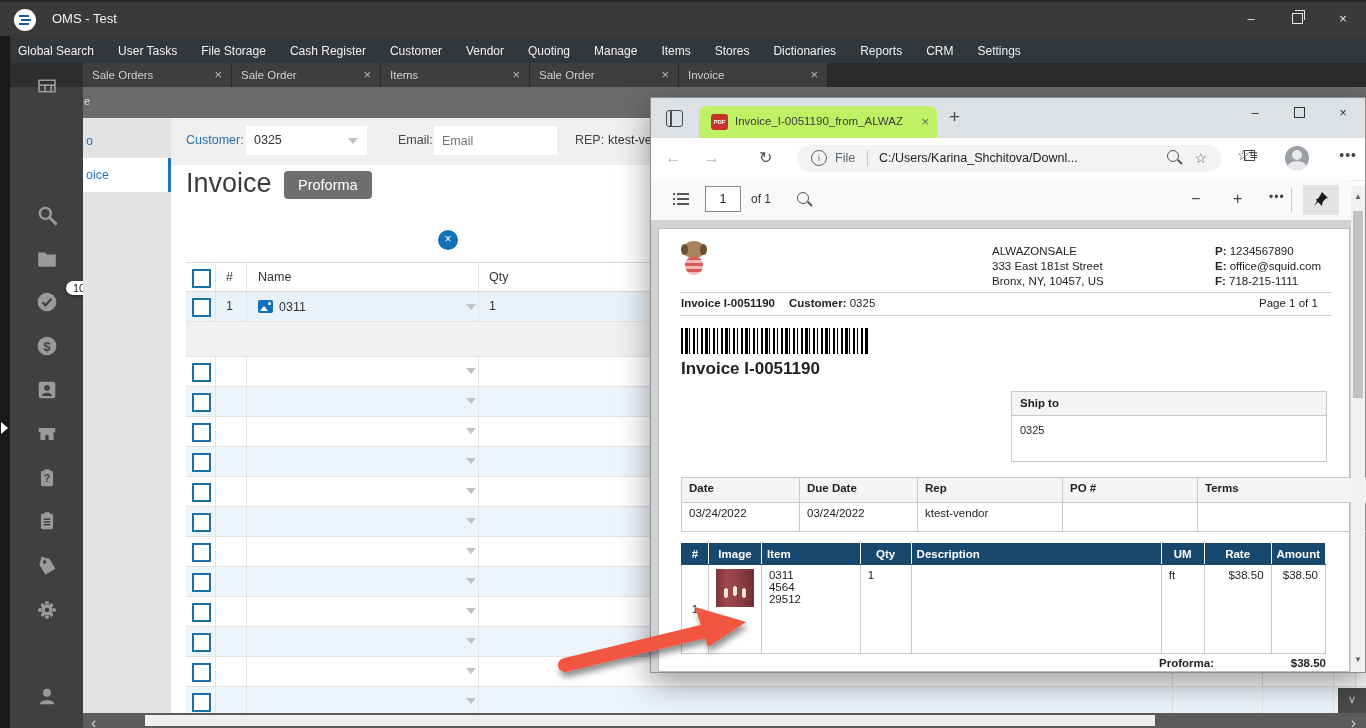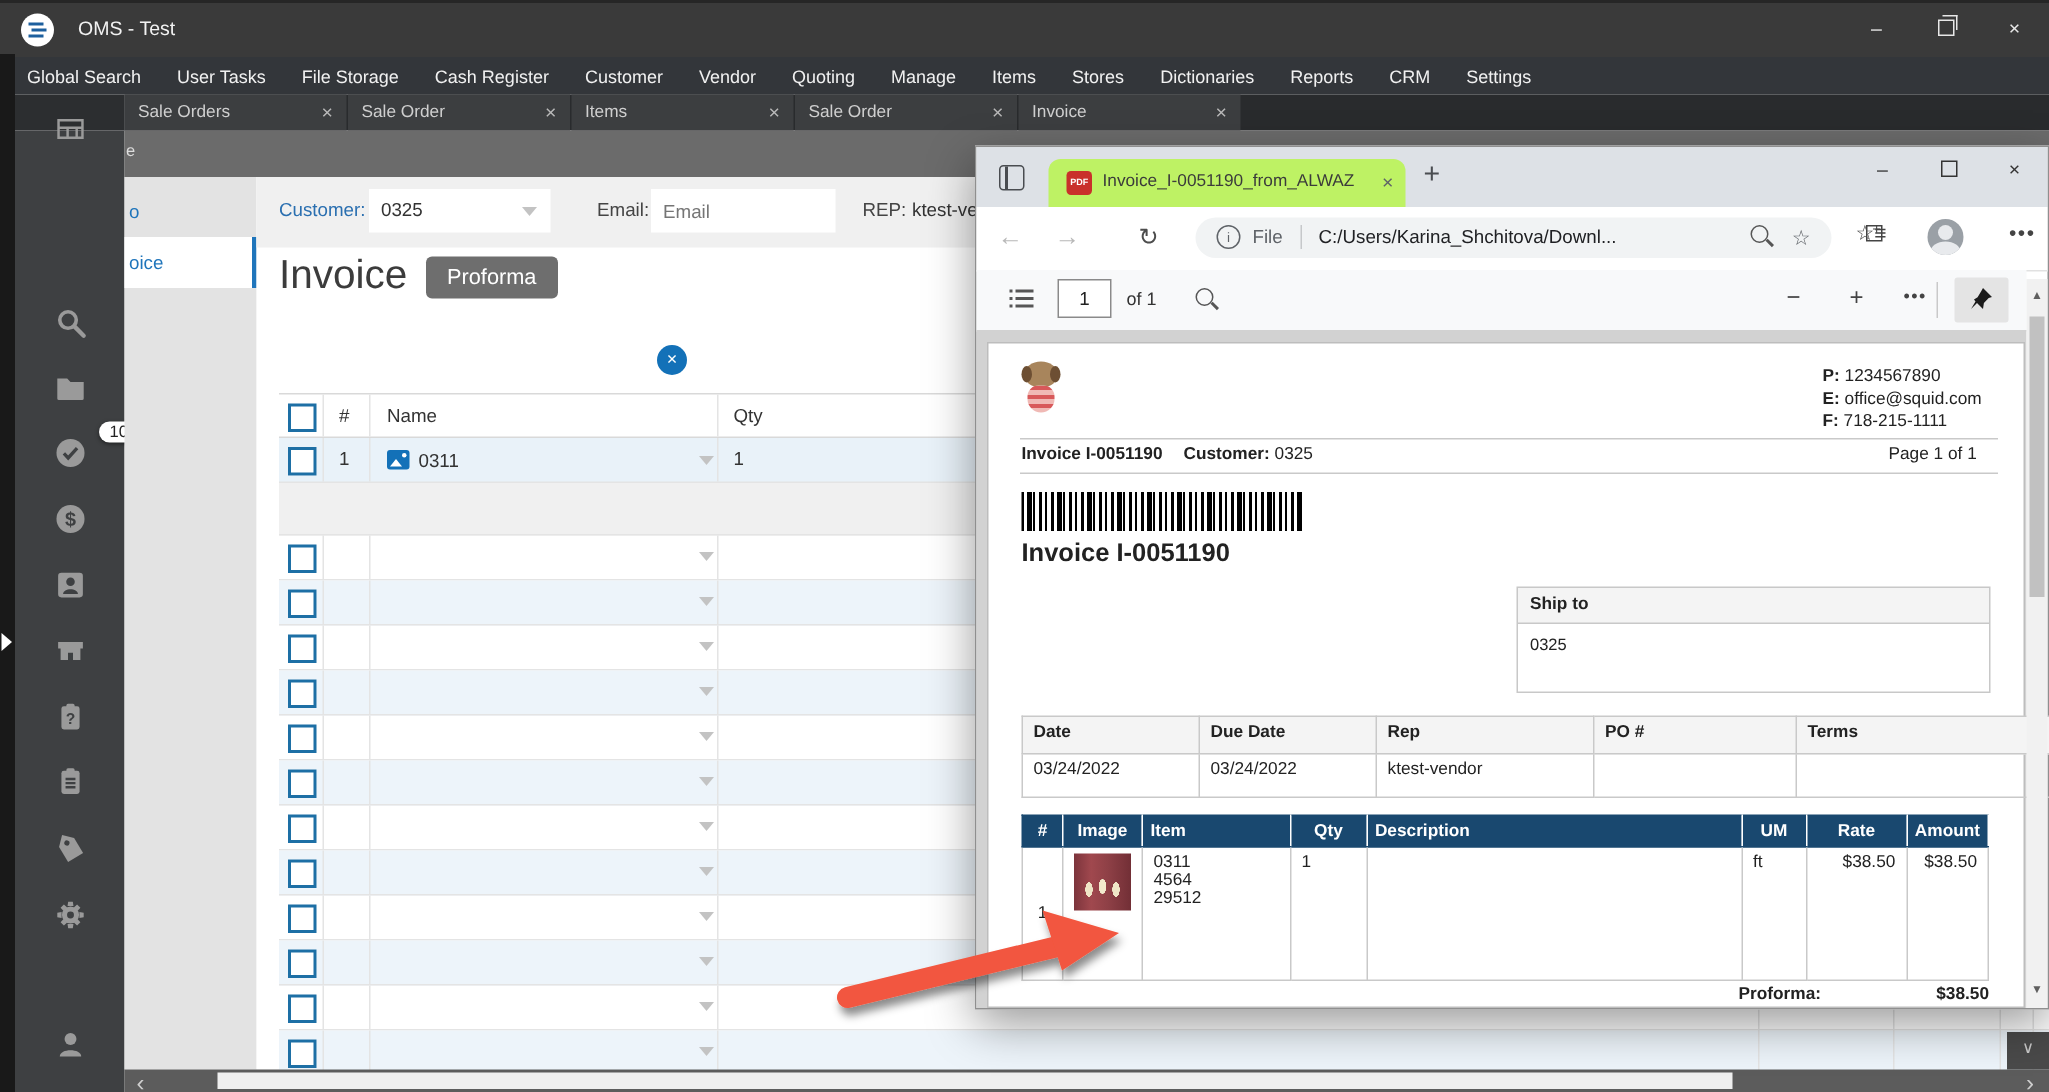--- a/index.html
+++ b/index.html
@@ -468,20 +468,25 @@
           </svg>
       </div>
     </div>
 
     <div id="viewer">
       <div id="page">
         <div id="doglogo">
             <div id="doghead"></div>
             <div id="dogbody"></div>
           </div>
+        <div class="abs" style="left:333px;top:15px;line-height:15px">
+          <div>ALWAZONSALE</div>
+          <div>333 East 181st Street</div>
+          <div>Bronx, NY, 10457, US</div>
+        </div>
         <div class="abs" style="left:556px;top:15px;line-height:15px">
           <div><b>P:</b> <span>1234567890</span></div>
           <div><b>E:</b> <span>office@squid.com</span></div>
           <div><b>F:</b> <span>718-215-1111</span></div>
         </div>
         <div class="hr" style="top:63px"></div>
         <b class="abs" style="left:22px;top:68px">Invoice I-0051190</b>
         <span class="abs" style="left:130px;top:68px"><b>Customer:</b> <span>0325</span></span>
         <span class="abs" style="left:600px;top:68px">Page 1 of 1</span>
         <div class="hr" style="top:86px"></div>

